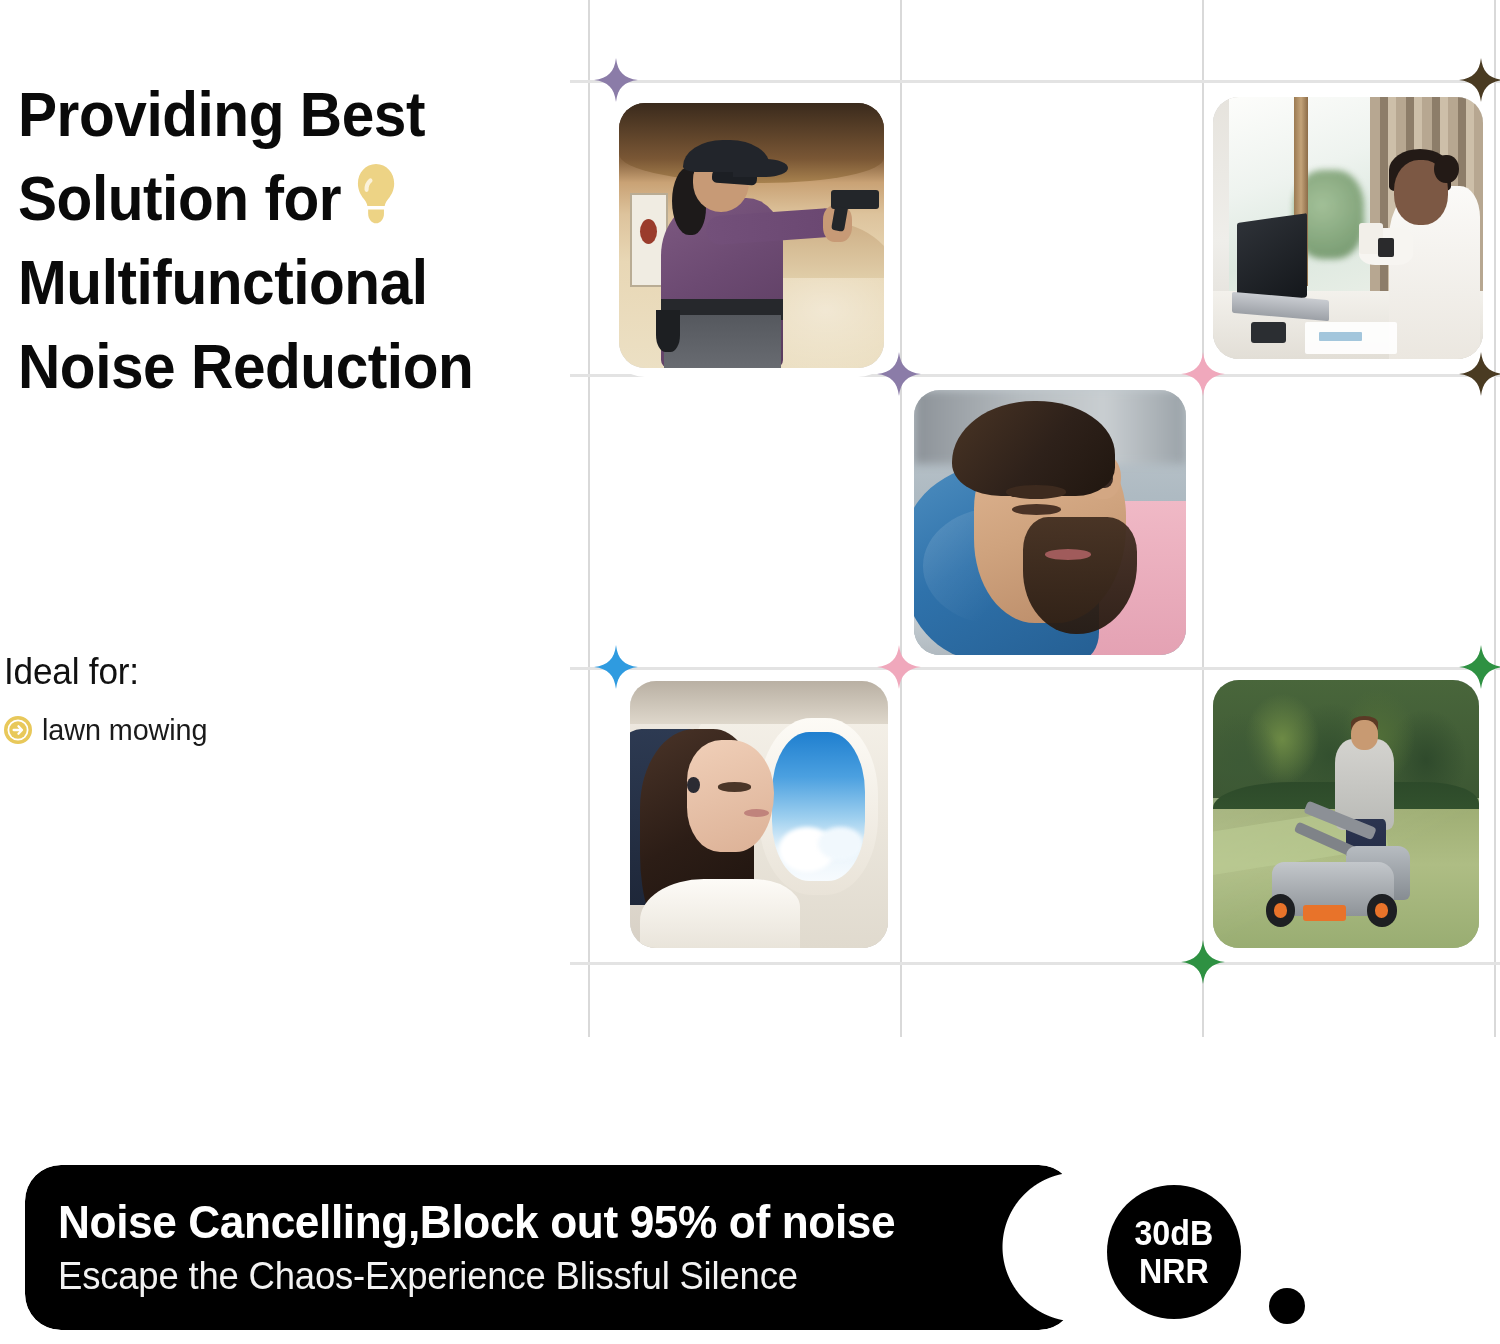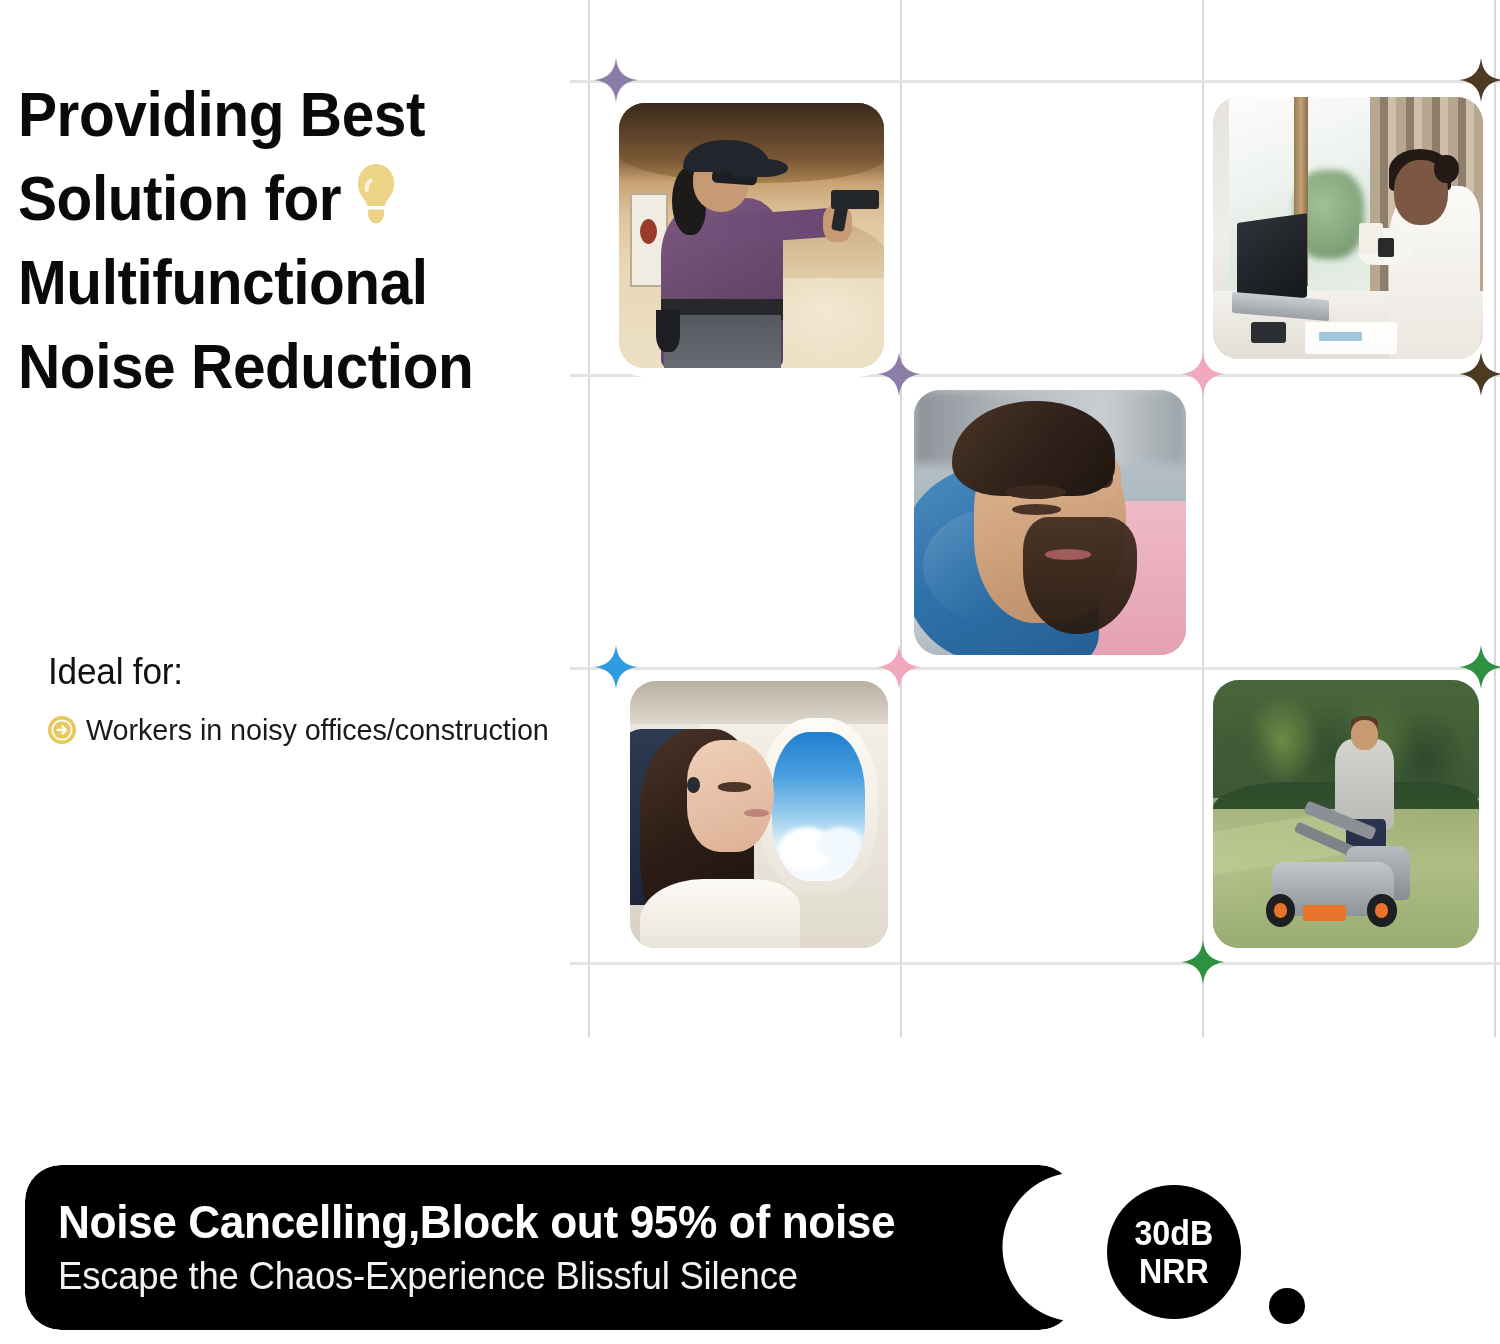--- a/index.html
+++ b/index.html
@@ -69,21 +69,20 @@
     vertical-align: -6px;
     margin-left: 12px;
   }
   #headline .bulb svg { display:block; width: 52px; height: 64px; }
 
   #ideal-block {
     position: absolute;
     left: 4px;
     top: 648px;
     width: 610px;
-    margin-left: 44px;
   }
   #ideal-title {
     font-family: "Liberation Sans Narrow", "Liberation Sans", sans-serif;
     font-size: 37px;
     line-height: 48px;
     color: #111;
     letter-spacing: -0.2px;
     margin-bottom: 8px;
     transform: scaleX(0.95);
     transform-origin: left center;
@@ -763,21 +762,21 @@
     <div id="ideal-title">Ideal for:</div>
     <div id="ideal-list">
         <div class="bullet-row">
           <span class="bullet-icon">
             <svg viewBox="0 0 32 32" xmlns="http://www.w3.org/2000/svg">
       <circle cx="16" cy="16" r="14" fill="none" stroke="#E8C85A" stroke-width="4"></circle>
       <circle cx="16" cy="16" r="10" fill="#E8C85A"></circle>
       <path d="M11 16h9M16.5 11.8L20.6 16l-4.1 4.2" stroke="#ffffff" stroke-width="2.6" stroke-linecap="round" stroke-linejoin="round" fill="none"></path>
     </svg>
           </span>
-          <span class="bullet-text">Workers in noisy offices/construction</span>
+          <span class="bullet-text">lawn mowing</span>
         </div>
       </div>
   </div>
 
 </div>
 
 <div id="bottom-bar">
   <div id="banner-headline">Noise Cancelling,Block out 95% of noise</div>
   <div id="banner-sub">Escape the Chaos-Experience Blissful Silence</div>
 </div>

